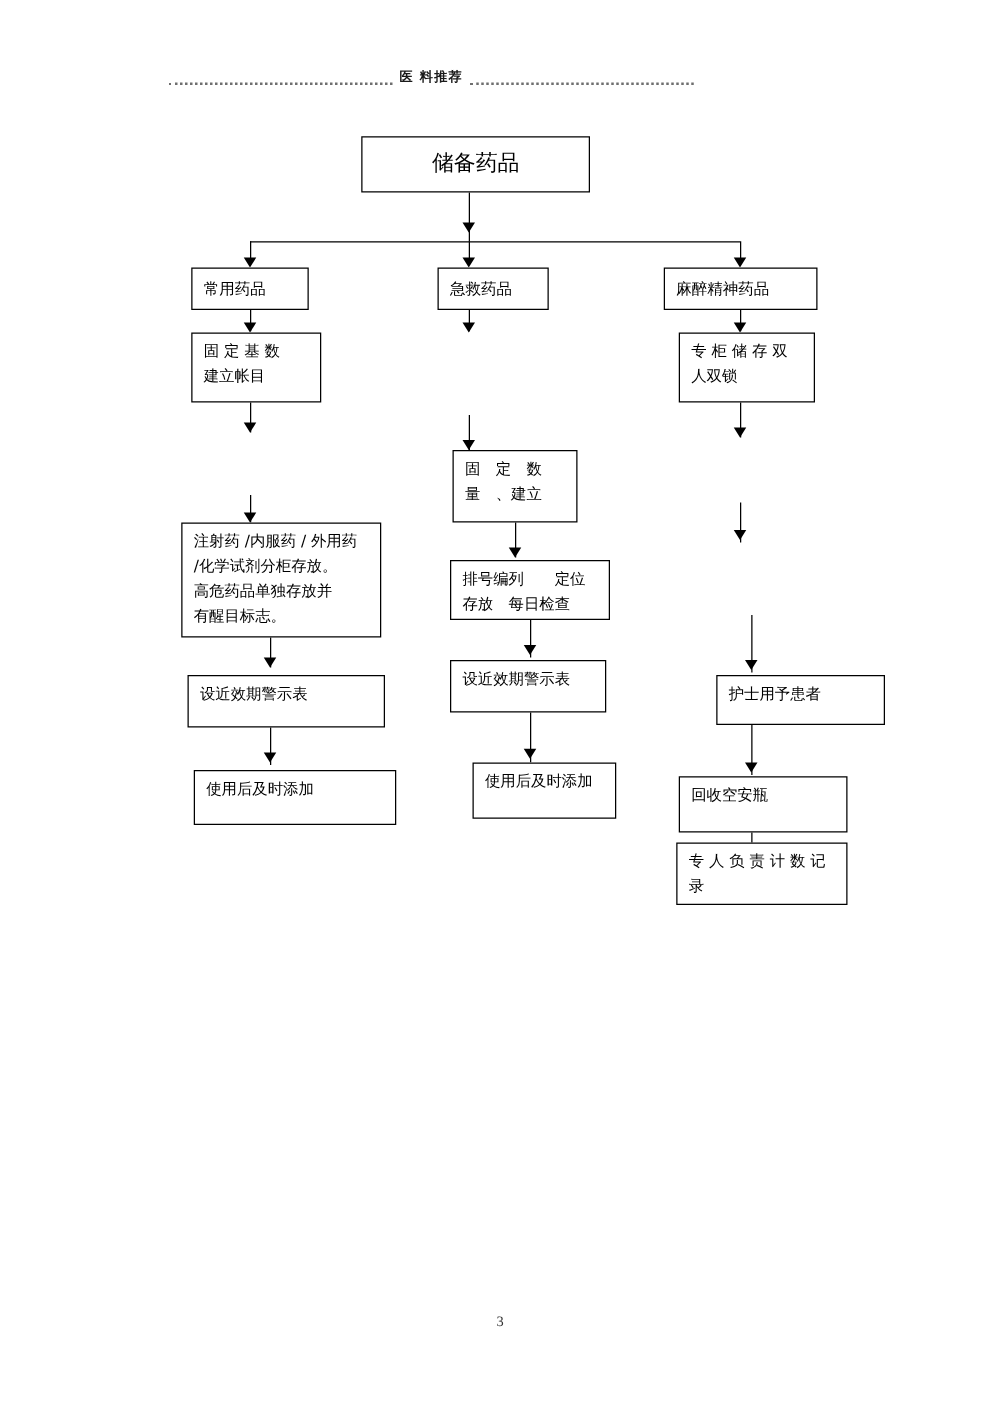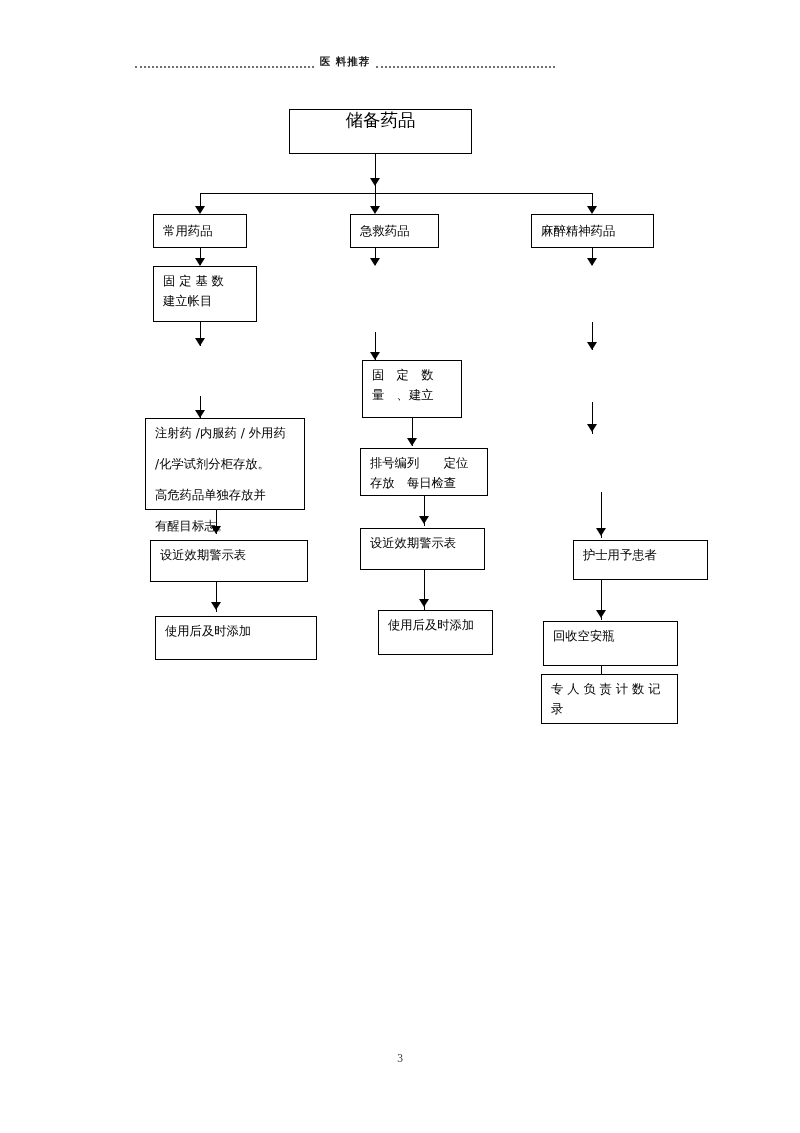--- a/index.html
+++ b/index.html
@@ -59,21 +59,21 @@
     padding: 5px 9px 4px 9px;
     font-size: 12.3px;
     line-height: 1.62;
   }
   .node .line {
     white-space: pre;
   }
   .node.title-node {
     font-size: 17.5px;
     line-height: 1.2;
-    justify-content: flex-start;
+    justify-content: center;
     align-items: center;
     padding: 0;
     border-width: 1.6px;
   }
   .node.cat-node {
     justify-content: center;
     padding-top: 0;
     padding-bottom: 0;
     font-size: 12.4px;
   }
@@ -159,21 +159,21 @@
     <span class="line">建立帐目</span>
   </div>
 
   <div class="vline" style="left:200px; top:322px; height:24px;"></div>
   <div class="arrow" style="left:195px; top:338px;"></div>
 
 
   <div class="vline" style="left:200px; top:396px; height:22px;"></div>
   <div class="arrow" style="left:195px; top:410px;"></div>
 
-  <div class="node" style="left:145px; top:418px; width:160px; height:92px;gap:11px;">
+  <div class="node" style="left:145px; top:418px; width:160px; height:92px;">
     <span class="line">注射药 /内服药 / 外用药</span>
     <span class="line">/化学试剂分柜存放。</span>
     <span class="line">高危药品单独存放并</span>
     <span class="line">有醒目标志。</span>
   </div>
 
   <div class="vline" style="left:216px; top:510px; height:24px;"></div>
   <div class="arrow" style="left:211px; top:526px;"></div>
 
   <div class="node" style="left:150px; top:540px; width:158px; height:42px;">
@@ -217,20 +217,24 @@
   <div class="vline" style="left:424px; top:570px; height:40px;"></div>
   <div class="arrow" style="left:419px; top:599px;"></div>
 
   <div class="node" style="left:378px; top:610px; width:115px; height:45px;">
     <span class="line">使用后及时添加</span>
   </div>
 
   <div class="vline" style="left:592px; top:248px; height:17px;"></div>
   <div class="arrow" style="left:587px; top:258px;"></div>
 
+  <div class="node" style="left:543px; top:266px; width:109px; height:56px;">
+    <span class="line">专 柜 储 存 双</span>
+    <span class="line">人双锁</span>
+  </div>
 
   <div class="vline" style="left:592px; top:322px; height:28px;"></div>
   <div class="arrow" style="left:587px; top:342px;"></div>
 
 
   <div class="vline" style="left:592px; top:402px; height:32px;"></div>
   <div class="arrow" style="left:587px; top:424px;"></div>
 
 
   <div class="vline" style="left:601px; top:492px; height:46px;"></div>

